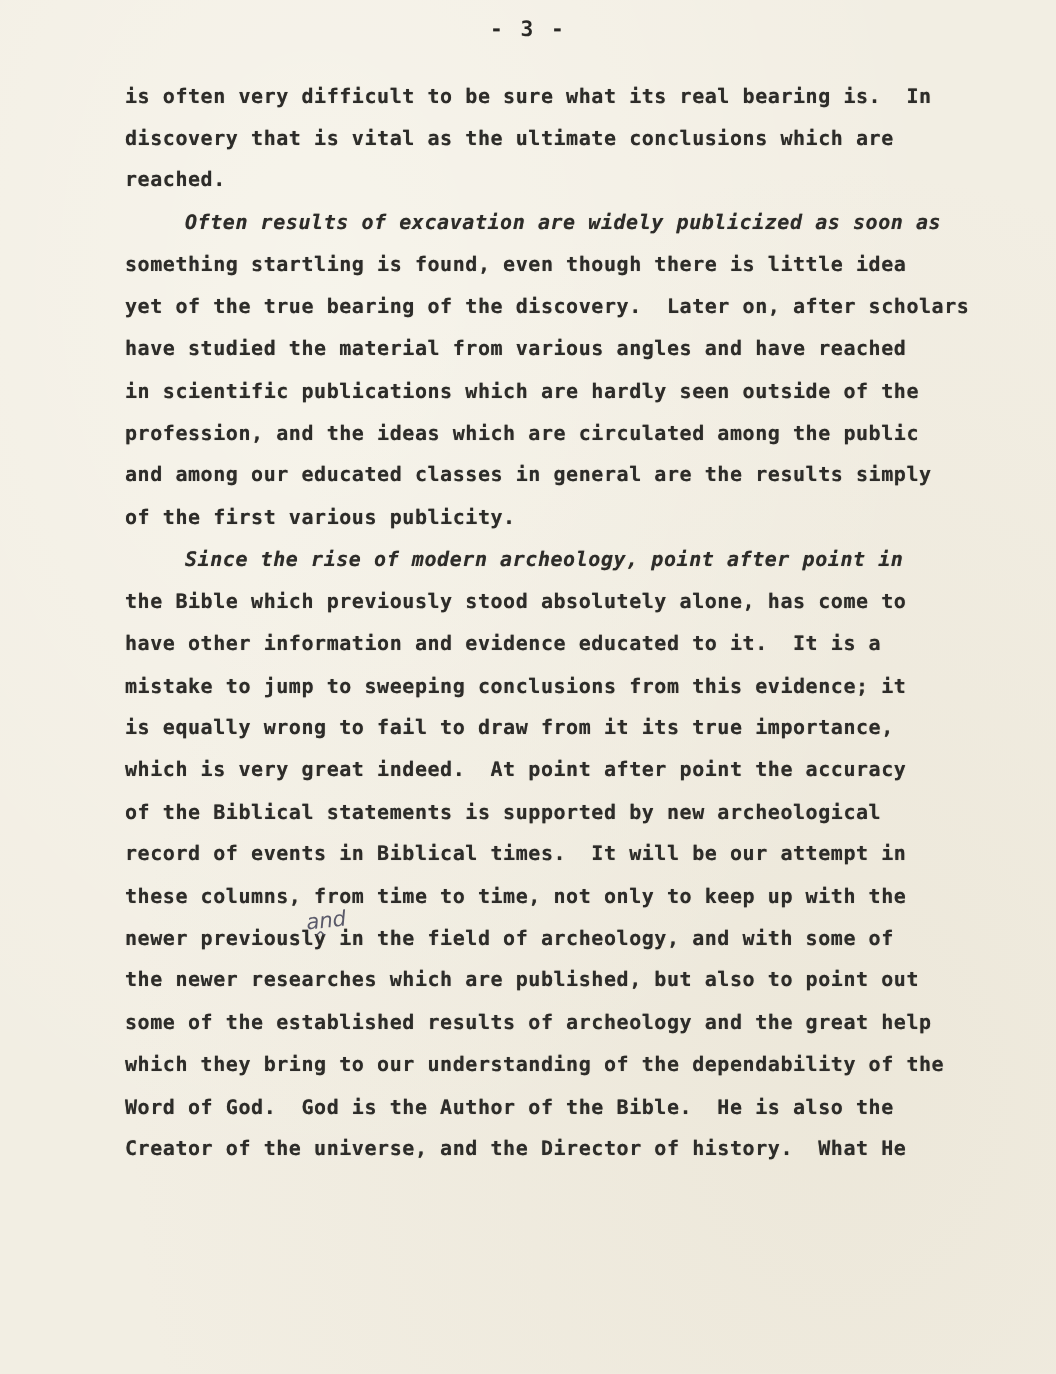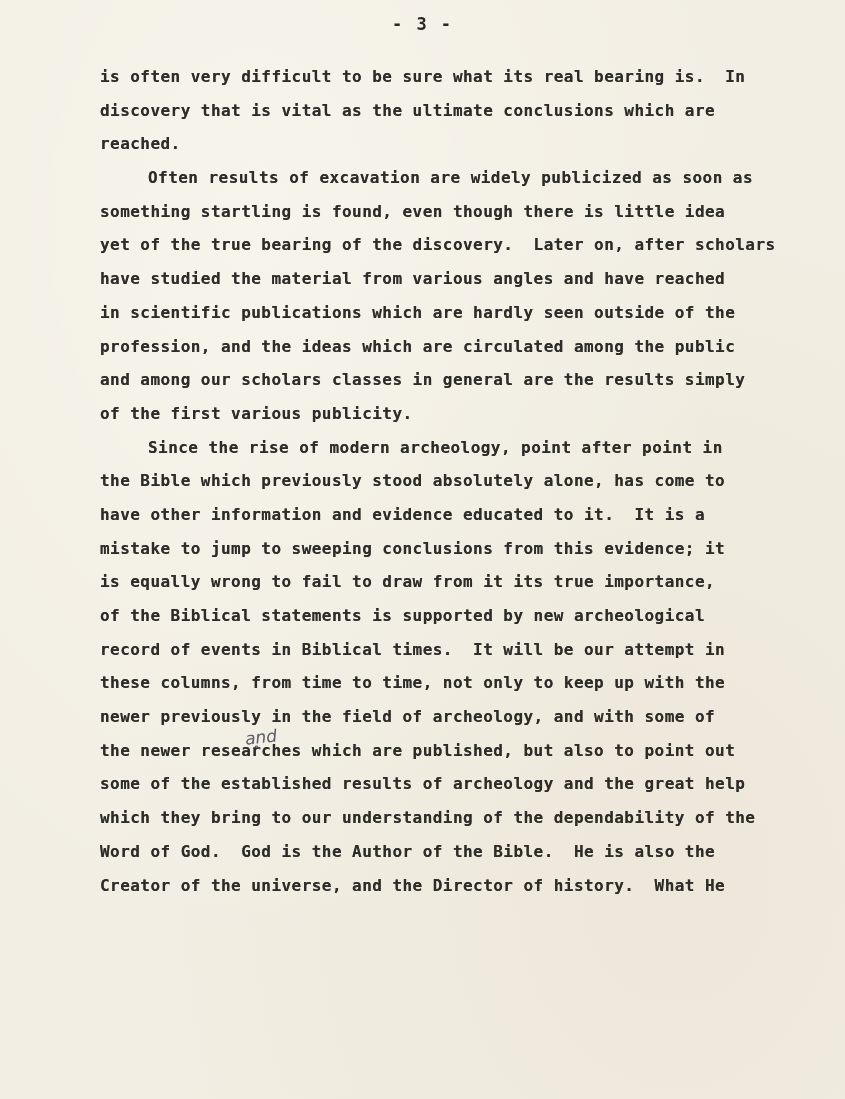--- a/index.html
+++ b/index.html
@@ -45,20 +45,21 @@
       line-height: 33.7px;
       font-size: 16px;
       font-weight: bold;
       white-space: pre;
       letter-spacing: 0.45px;
       color: #2d2c29;
       text-shadow: 0 0 0.6px rgba(40,38,34,0.6);
     }
     .line.indent {
       padding-left: 48px;
+      font-style: italic;
     }
     .annotation {
       position: absolute;
       font-family: "DejaVu Sans", sans-serif;
       font-style: italic;
       color: #5a5a6a;
       font-size: 17px;
       font-weight: normal;
       letter-spacing: 0;
       text-shadow: none;
@@ -89,30 +90,31 @@
       <div class="line">reached.</div>
     </div>
 
     <div>
       <div class="line indent">Often results of excavation are widely publicized as soon as</div>
       <div class="line">something startling is found, even though there is little idea</div>
       <div class="line">yet of the true bearing of the discovery.  Later on, after scholars</div>
       <div class="line">have studied the material from various angles and have reached</div>
       <div class="line">in scientific publications which are hardly seen outside of the</div>
       <div class="line">profession, and the ideas which are circulated among the public</div>
-      <div class="line">and among our scholars classes in general are the results simply</div>
+      <div class="line">and among our educated classes in general are the results simply</div>
       <div class="line">of the first various publicity.</div>
     </div>
 
     <div>
       <div class="line indent">Since the rise of modern archeology, point after point in</div>
       <div class="line">the Bible which previously stood absolutely alone, has come to</div>
       <div class="line">have other information and evidence educated to it.  It is a</div>
       <div class="line">mistake to jump to sweeping conclusions from this evidence; it</div>
       <div class="line">is equally wrong to fail to draw from it its true importance,</div>
+      <div class="line">which is very great indeed.  At point after point the accuracy</div>
       <div class="line">of the Biblical statements is supported by new archeological</div>
       <div class="line">record of events in Biblical times.  It will be our attempt in</div>
       <div class="line">these columns, from time to time, not only to keep up with the</div>
       <div class="line">newer previously in the field of archeology, and with some of</div>
       <div class="line">the newer researches which are published, but also to point out</div>
       <div class="line">some of the established results of archeology and the great help</div>
       <div class="line">which they bring to our understanding of the dependability of the</div>
       <div class="line">Word of God.  God is the Author of the Bible.  He is also the</div>
       <div class="line">Creator of the universe, and the Director of history.  What He</div>
     </div>

